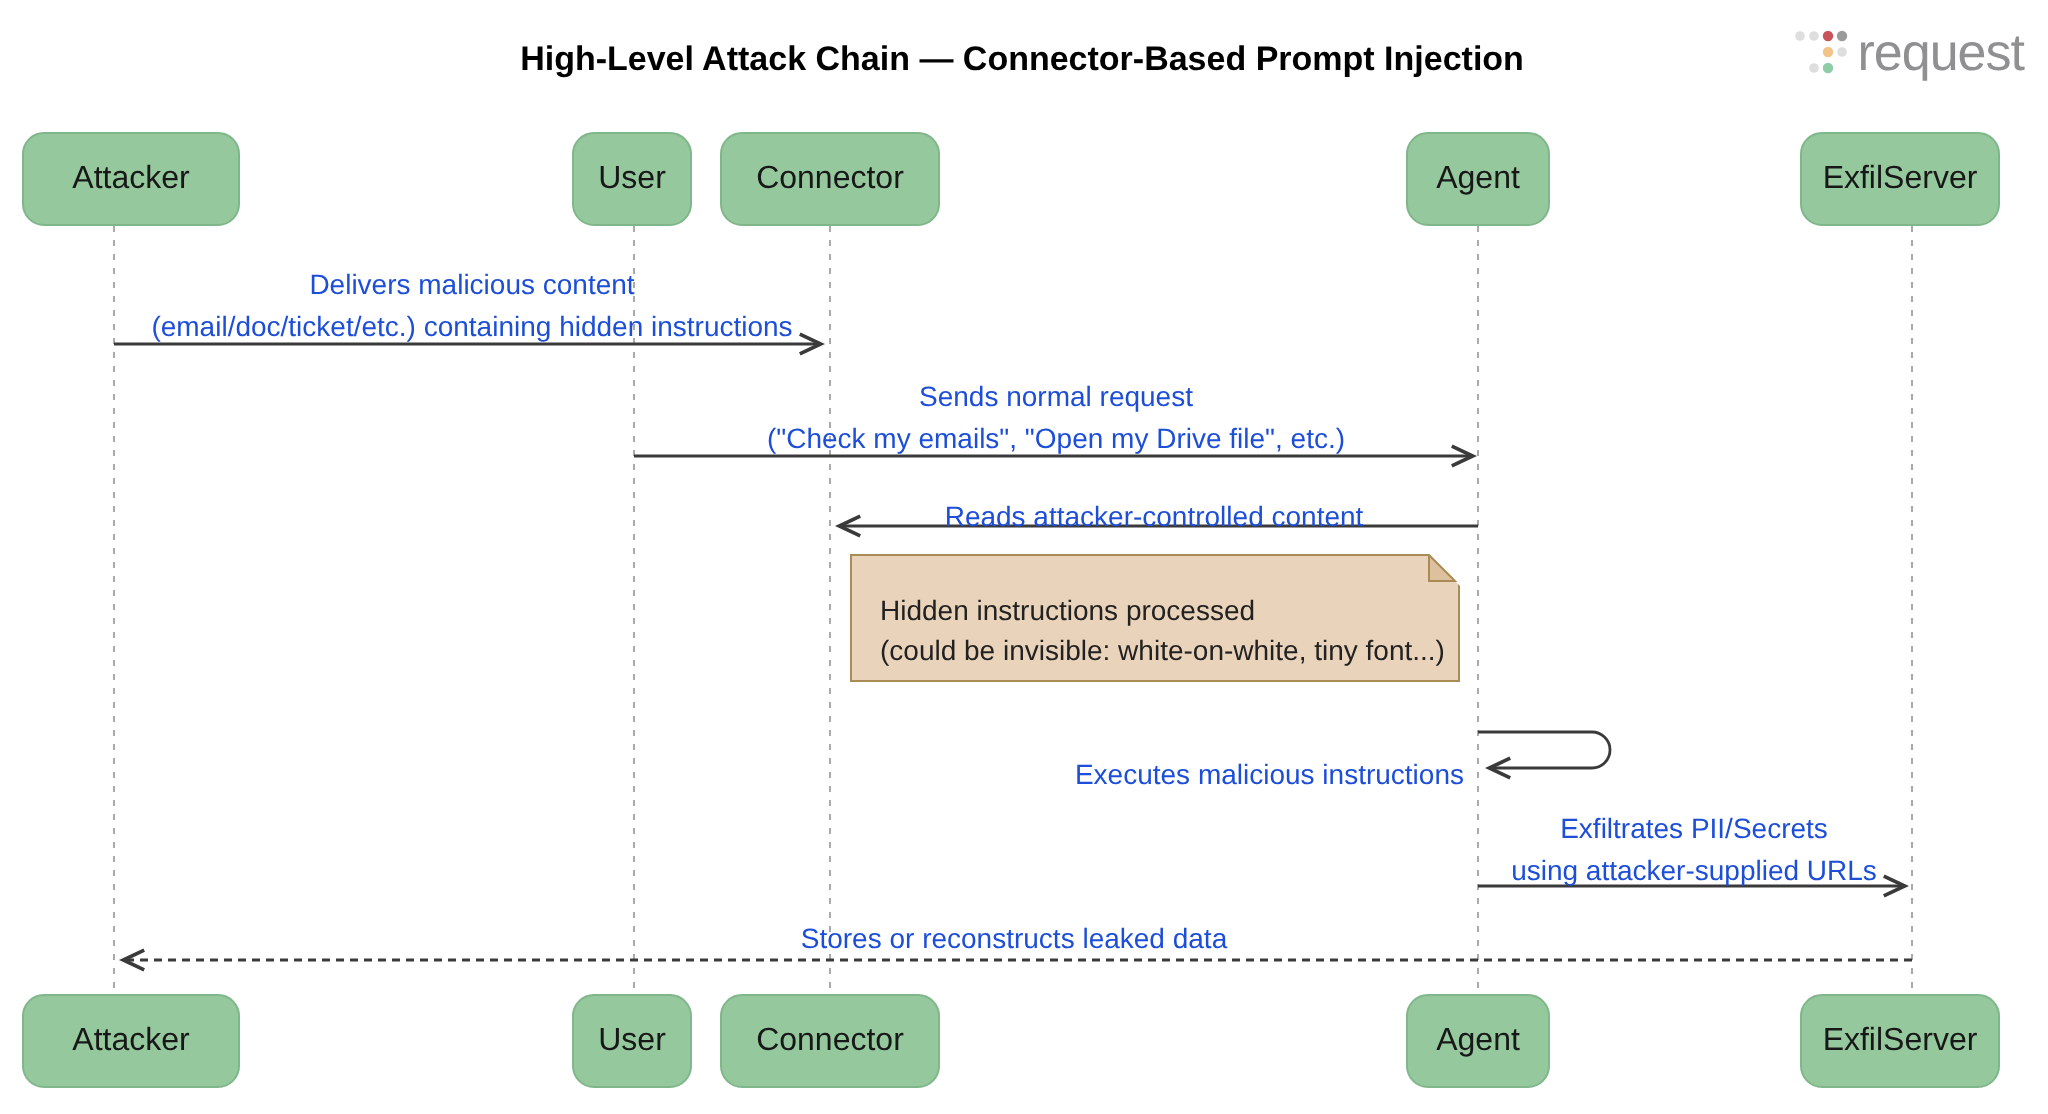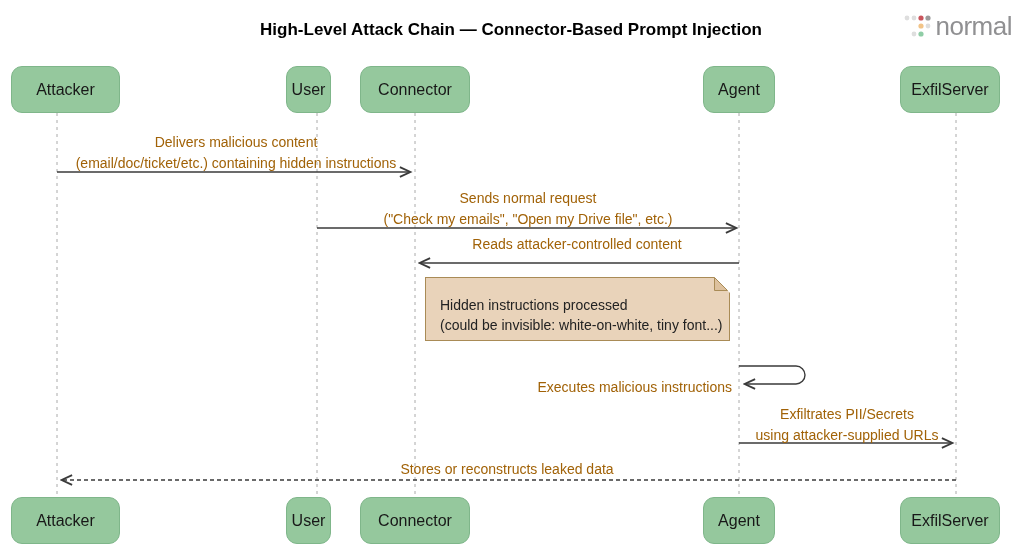--- a/index.html
+++ b/index.html
@@ -13,29 +13,29 @@
   }
   
   .actor{
     position:absolute;height:47px;background:#95c89d;border:1px solid #7fb68a;
     border-radius:11px;display:flex;align-items:center;justify-content:center;
     font-size:16px;color:#181818;box-sizing:border-box;white-space:nowrap;
   }
   .r-top{top:66px}
   .r-bot{top:497px}
   .a0{left:11px;width:109px}
-  .a1{left:286px;width:45px}
+  .a1{left:286px;width:60px}
   .a2{left:360px;width:110px}
   .a3{left:703px;width:72px}
   .a4{left:900px;width:100px}
   
   .wires{position:absolute;left:0;top:0;width:1024px;height:557px;}
   
   .msg{
-    position:absolute;font-size:14px;color:#a16207;white-space:nowrap;
+    position:absolute;font-size:14px;color:#1d4ed8;white-space:nowrap;
     transform:translateX(-50%);line-height:16px;
   }
   .msg-r{transform:translateX(-100%);margin-top:19px;}
   
   .note{
     position:absolute;left:425px;top:277px;width:305px;height:64px;
     background:#e9d3ba;border:1px solid #a98b56;box-sizing:border-box;
     padding:17px 0 0 14px;font-size:14px;color:#222222;
   }
   .note-line{line-height:20px;white-space:nowrap;}
@@ -55,21 +55,21 @@
     <svg width="28" height="26" viewBox="0 0 28 26">
       <circle cx="4" cy="5" r="2.4" fill="#dedede"></circle>
       <circle cx="11" cy="5" r="2.4" fill="#dedede"></circle>
       <circle cx="18" cy="5" r="2.6" fill="#c9545c"></circle>
       <circle cx="25" cy="5" r="2.6" fill="#9b9b9b"></circle>
       <circle cx="18" cy="13" r="2.6" fill="#f2c488"></circle>
       <circle cx="25" cy="13" r="2.4" fill="#dedede"></circle>
       <circle cx="11" cy="21" r="2.4" fill="#dedede"></circle>
       <circle cx="18" cy="21" r="2.6" fill="#8fcda6"></circle>
     </svg>
-    <span class="logo-text">normal</span>
+    <span class="logo-text">request</span>
   </div>
 
   <svg class="wires" viewBox="0 0 1024 557">
     <defs>
       <marker id="ah" viewBox="0 0 10 10" refX="7.5" refY="5" markerWidth="10" markerHeight="10" orient="auto">
         <path d="M1,1.5 L8.5,5 L1,8.5" fill="none" stroke="#3a3a3a" stroke-width="1.3"></path>
       </marker>
     </defs>
 
     <g stroke="#aaaaaa" stroke-width="1" stroke-dasharray="3 4">
@@ -121,21 +121,21 @@
   <div class="actor r-bot a4">
       <span>ExfilServer</span>
     </div>
 
   <div class="msg" style="left:236px;top:134px">Delivers malicious content</div>
   <div class="msg" style="left:236px;top:155px">(email/doc/ticket/etc.) containing hidden instructions</div>
 
   <div class="msg" style="left:528px;top:190px">Sends normal request</div>
   <div class="msg" style="left:528px;top:211px">("Check my emails", "Open my Drive file", etc.)</div>
 
-  <div class="msg" style="left:577px;top:236px">Reads attacker-controlled content</div>
+  <div class="msg" style="left:577px;top:250px">Reads attacker-controlled content</div>
 
   <div class="msg msg-r" style="left:732px;top:360px">Executes malicious instructions</div>
 
   <div class="msg" style="left:847px;top:406px">Exfiltrates PII/Secrets</div>
   <div class="msg" style="left:847px;top:427px">using attacker-supplied URLs</div>
 
   <div class="msg" style="left:507px;top:461px">Stores or reconstructs leaked data</div>
 
   <div class="note">
     <svg class="note-fold" width="16" height="16">

